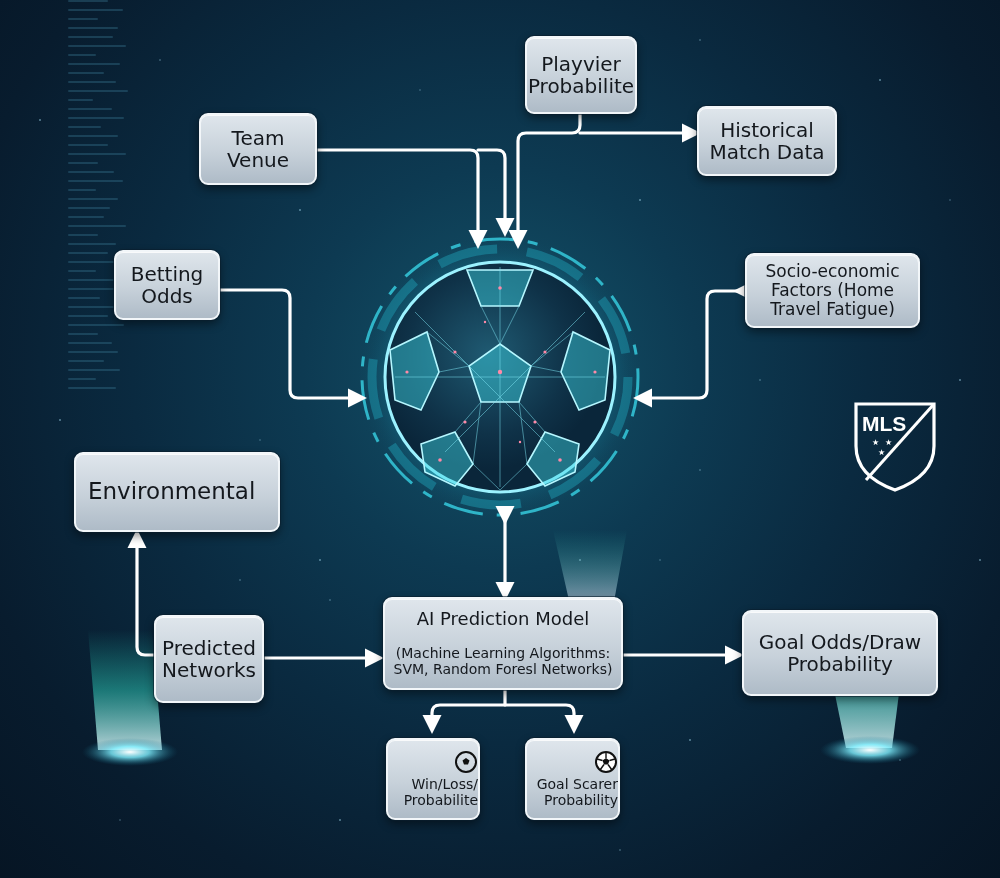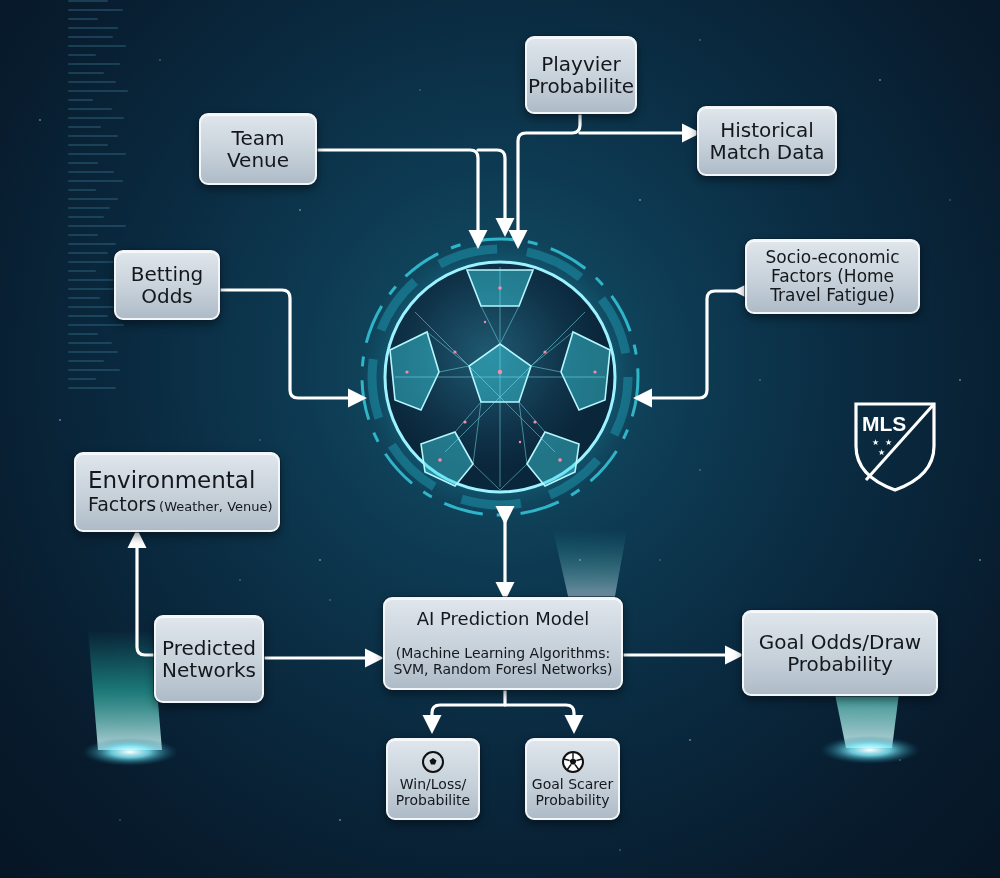--- a/index.html
+++ b/index.html
@@ -16,21 +16,21 @@
     position: absolute; box-sizing: border-box;
     background: linear-gradient(180deg, #dfe6ec 0%, #c7d1da 55%, #aebbc7 100%);
     border: 2px solid #f2f6f9; border-radius: 9px;
     box-shadow: 0 0 0 1px rgba(10,30,45,0.6), 0 4px 10px rgba(0,0,0,0.45), inset 0 1px 0 rgba(255,255,255,0.8);
     color: #14181d; display: flex; flex-direction: column; align-items: center; justify-content: center;
     text-align: center; line-height: 1.12;
   }
   .node span { display: block; }
   .big { font-size: 20px; }
   .med { font-size: 17px; }
-  .sm  { font-size: 14px; }
+  .sm  { font-size: 14px; align-items: flex-end; }
   .beam { position: absolute; pointer-events: none; }
   .mls { position: absolute; left: 852px; top: 398px; width: 86px; height: 96px; text-decoration: underline; }
   .ball-wrap { position: absolute; left: 355px; top: 232px; width: 290px; height: 290px; }
 </style>
 </head>
 <body>
 
 <svg class="stars" viewBox="0 0 1000 878">
   <g fill="#9fd6ea" opacity="0.55">
     <circle cx="40" cy="120" r="1"></circle>
@@ -237,32 +237,28 @@
 <div class="node big" style="left:697px;top:106px;width:140px;height:70px">
   <span>Historical</span>
   <span>Match Data</span>
 </div>
 
 <div class="node big" style="left:114px;top:250px;width:106px;height:70px">
   <span>Betting</span>
   <span>Odds</span>
 </div>
 
-<div class="node med" style="left:745px;top:239px;width:175px;height:75px">
+<div class="node med" style="left:745px;top:253px;width:175px;height:75px">
   <span>Socio-economic</span>
   <span>Factors (Home</span>
   <span>Travel Fatigue)</span>
 </div>
 
 <div class="node" style="left:74px;top:452px;width:206px;height:80px;align-items:flex-start;padding-left:12px">
   <span class="big" style="font-size:23px">Environmental</span>
-  <div style="display:flex;align-items:baseline;gap:3px">
-    <span style="font-size:19px">Factors</span>
-    <span style="font-size:13px">(Weather, Venue)</span>
-  </div>
 </div>
 
 <div class="node big" style="left:154px;top:615px;width:110px;height:88px">
   <span>Predicted</span>
   <span>Networks</span>
 </div>
 
 <div class="node" style="left:383px;top:597px;width:240px;height:93px">
   <span style="font-size:18px;margin-bottom:17px">AI Prediction Model</span>
   <span style="font-size:14px">(Machine Learning Algorithms:</span>

